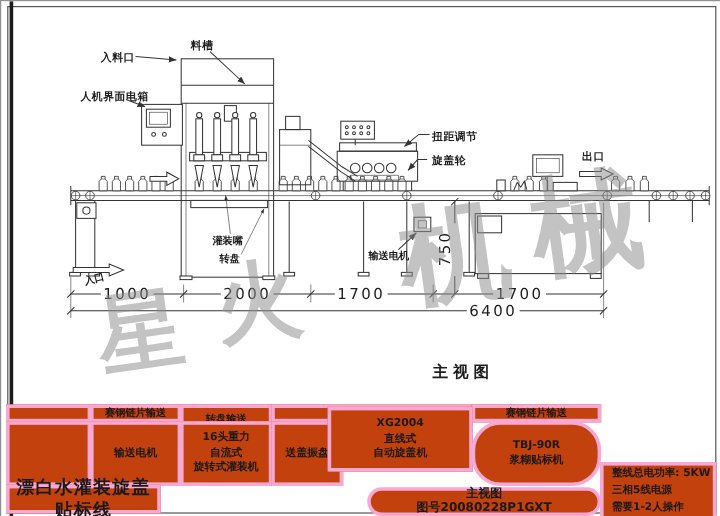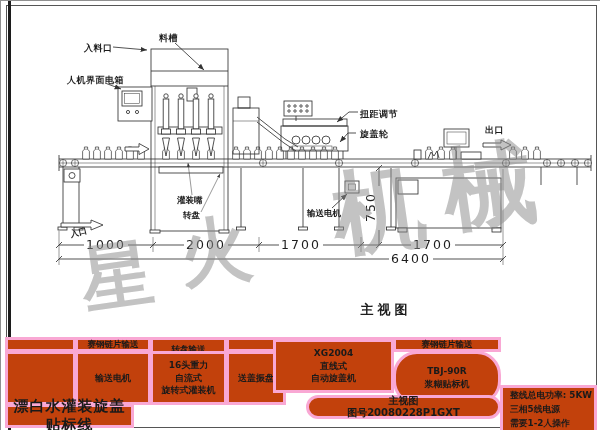--- a/index.html
+++ b/index.html
@@ -279,21 +279,21 @@
 自流式
 旋转式灌装机</div>
     <div class="cell bd" style="left:221px;top:14px;width:60px;height:54px;">送盖振盘</div>
     <div class="cell bd" style="left:268px;top:2px;width:121px;height:54px;">XG2004
 直线式
 自动旋盖机</div>
     <div class="cell bd" style="left:388px;top:14px;width:108px;height:54px;border-radius:24px;">TBJ-90R
 浆糊贴标机</div>
 
     <div class="cell big" style="left:0;top:67px;width:129px;height:24px;font-size:15px;">漂白水灌装旋盖贴标线</div>
-    <div class="cell bd" style="left:301px;top:58px;width:195px;height:24px;font-size:10px;line-height:1.2;border-radius:12px;">
+    <div class="cell bd" style="left:301px;top:69px;width:195px;height:24px;font-size:10px;line-height:1.2;border-radius:12px;">
       <span style="white-space:pre-line;"><span>主视图</span>
 <span>图号20080228P1GXT</span></span>
     </div>
 
     <div class="cell specs" style="left:495px;top:0;width:97px;height:91px;">整线总电功率: 5KW
 三相5线电源
 需要1-2人操作
 空气压缩机选用:
 压力: 5-8KG/CM2
 排气≥0.2米3/分钟</div>

